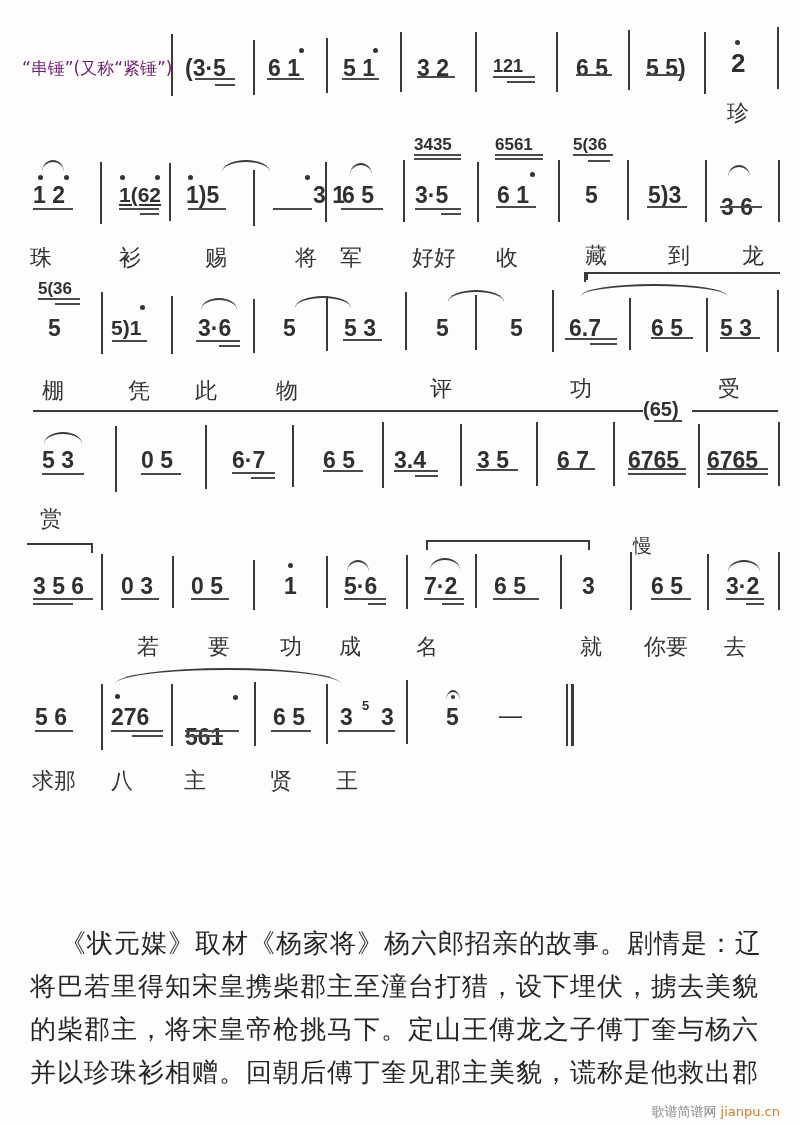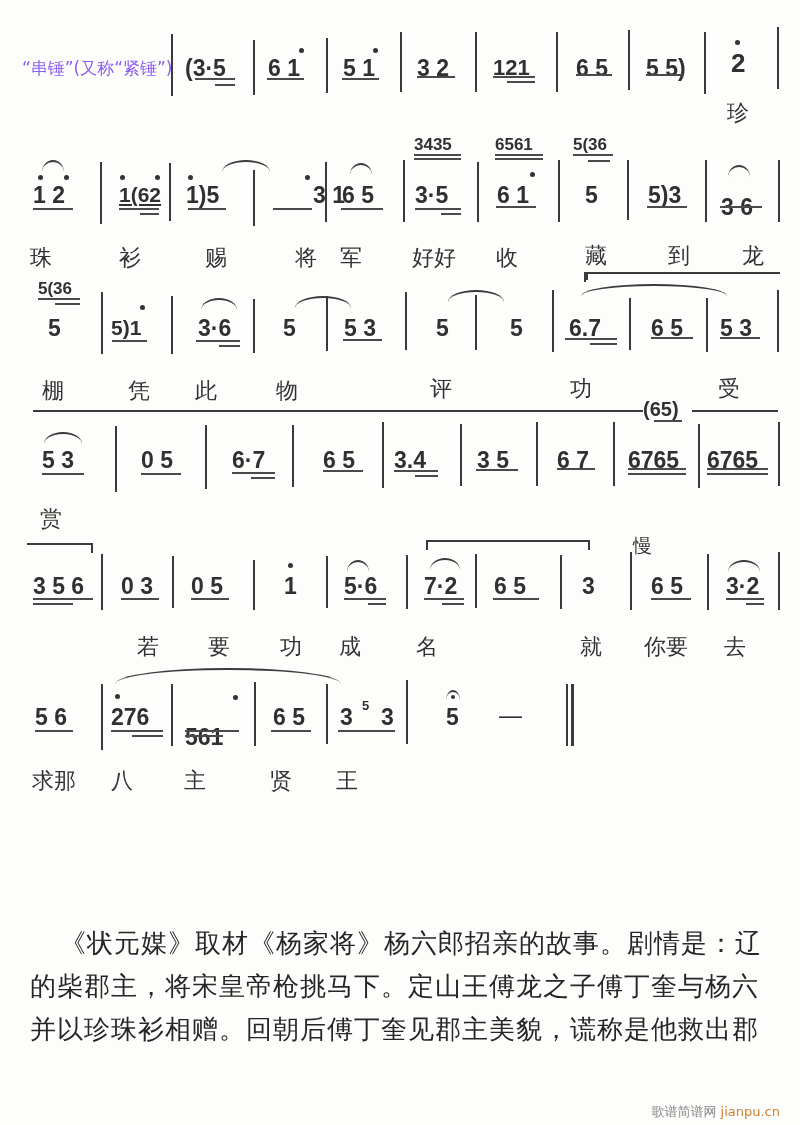--- a/index.html
+++ b/index.html
@@ -21,21 +21,21 @@
   .slur {
     position:absolute; border-top:2px solid #3a3a3a; border-radius:50% 50% 0 0 / 100% 100% 0 0;
     height:10px;
   }
   .grace {
     position:absolute; font-weight:bold; font-size:17px; color:#303030; white-space:pre;
     font-family:"Liberation Sans", sans-serif; line-height:1;
   }
   .hline { position:absolute; height:2px; background:#3a3a3a; }
   .label-small {
-    position:absolute; font-family:"DejaVu Sans", sans-serif; font-size:17px; color:#8b5cf6; white-space:pre;
+    position:absolute; font-family:"DejaVu Sans", sans-serif; font-size:17px; color:#701a75; white-space:pre;
   }
   .body-text {
     position:absolute; left:30px; width:760px; font-family:"DejaVu Serif", "Liberation Serif", serif;
     font-size:26px; color:#262626; line-height:43px; letter-spacing:1px;
   }
   .body-line { white-space:nowrap; height:43px; }
   .watermark {
     position:absolute; right:20px; bottom:4px; font-size:13px; color:#888;
     font-family:"DejaVu Sans", sans-serif;
   }
@@ -64,21 +64,21 @@
   <div class="dot" style="left:299px;top:48px;"></div>
   <div class="ul" style="left:267px;top:78px;width:37px;"></div>
   <div class="bar" style="left:326px;top:38px;height:55px;"></div>
   <span class="note" style="left:343px;top:57px;">5 1</span>
   <div class="dot" style="left:373px;top:48px;"></div>
   <div class="ul" style="left:342px;top:78px;width:37px;"></div>
   <div class="bar" style="left:400px;top:32px;height:60px;"></div>
   <span class="note" style="left:417px;top:57px;">3 2</span>
   <div class="ul" style="left:417px;top:76px;width:38px;"></div>
   <div class="bar" style="left:475px;top:32px;height:60px;"></div>
-  <span class="note" style="left:493px;top:57px;font-size:22px;">121</span>
+  <span class="note" style="left:493px;top:57px;font-size:18px;">121</span>
   <div class="ul" style="left:493px;top:76px;width:42px;"></div>
   <div class="ul" style="left:507px;top:81px;width:28px;"></div>
   <div class="bar" style="left:556px;top:32px;height:60px;"></div>
   <span class="note" style="left:576px;top:57px;">6 5</span>
   <div class="ul" style="left:576px;top:74px;width:36px;"></div>
   <div class="bar" style="left:628px;top:30px;height:60px;"></div>
   <span class="note" style="left:646px;top:57px;">5 5)</span>
   <div class="ul" style="left:646px;top:74px;width:37px;"></div>
   <div class="bar" style="left:704px;top:32px;height:62px;"></div>
   <span class="note" style="left:731px;top:50px;font-size:26px;">2</span>
@@ -326,20 +326,21 @@
 
   <span class="lyric" style="left:32px;top:770px;">求那</span>
   <span class="lyric" style="left:111px;top:770px;">八</span>
   <span class="lyric" style="left:184px;top:770px;">主</span>
   <span class="lyric" style="left:270px;top:770px;">贤</span>
   <span class="lyric" style="left:336px;top:770px;">王</span>
 </div>
 
 <div class="body-text" style="top:922px;">
   <div class="body-line" style="padding-left:30px;">《状元媒》取材《杨家将》杨六郎招亲的故事。剧情是：辽</div>
+  <div class="body-line">将巴若里得知宋皇携柴郡主至潼台打猎，设下埋伏，掳去美貌</div>
   <div class="body-line">的柴郡主，将宋皇帝枪挑马下。定山王傅龙之子傅丁奎与杨六</div>
   <div class="body-line">并以珍珠衫相赠。回朝后傅丁奎见郡主美貌，谎称是他救出郡</div>
 </div>
 
 <div class="watermark">
   <span>歌谱简谱网</span>
   <span class="site">jianpu.cn</span>
 </div>
 
 </body></html>

